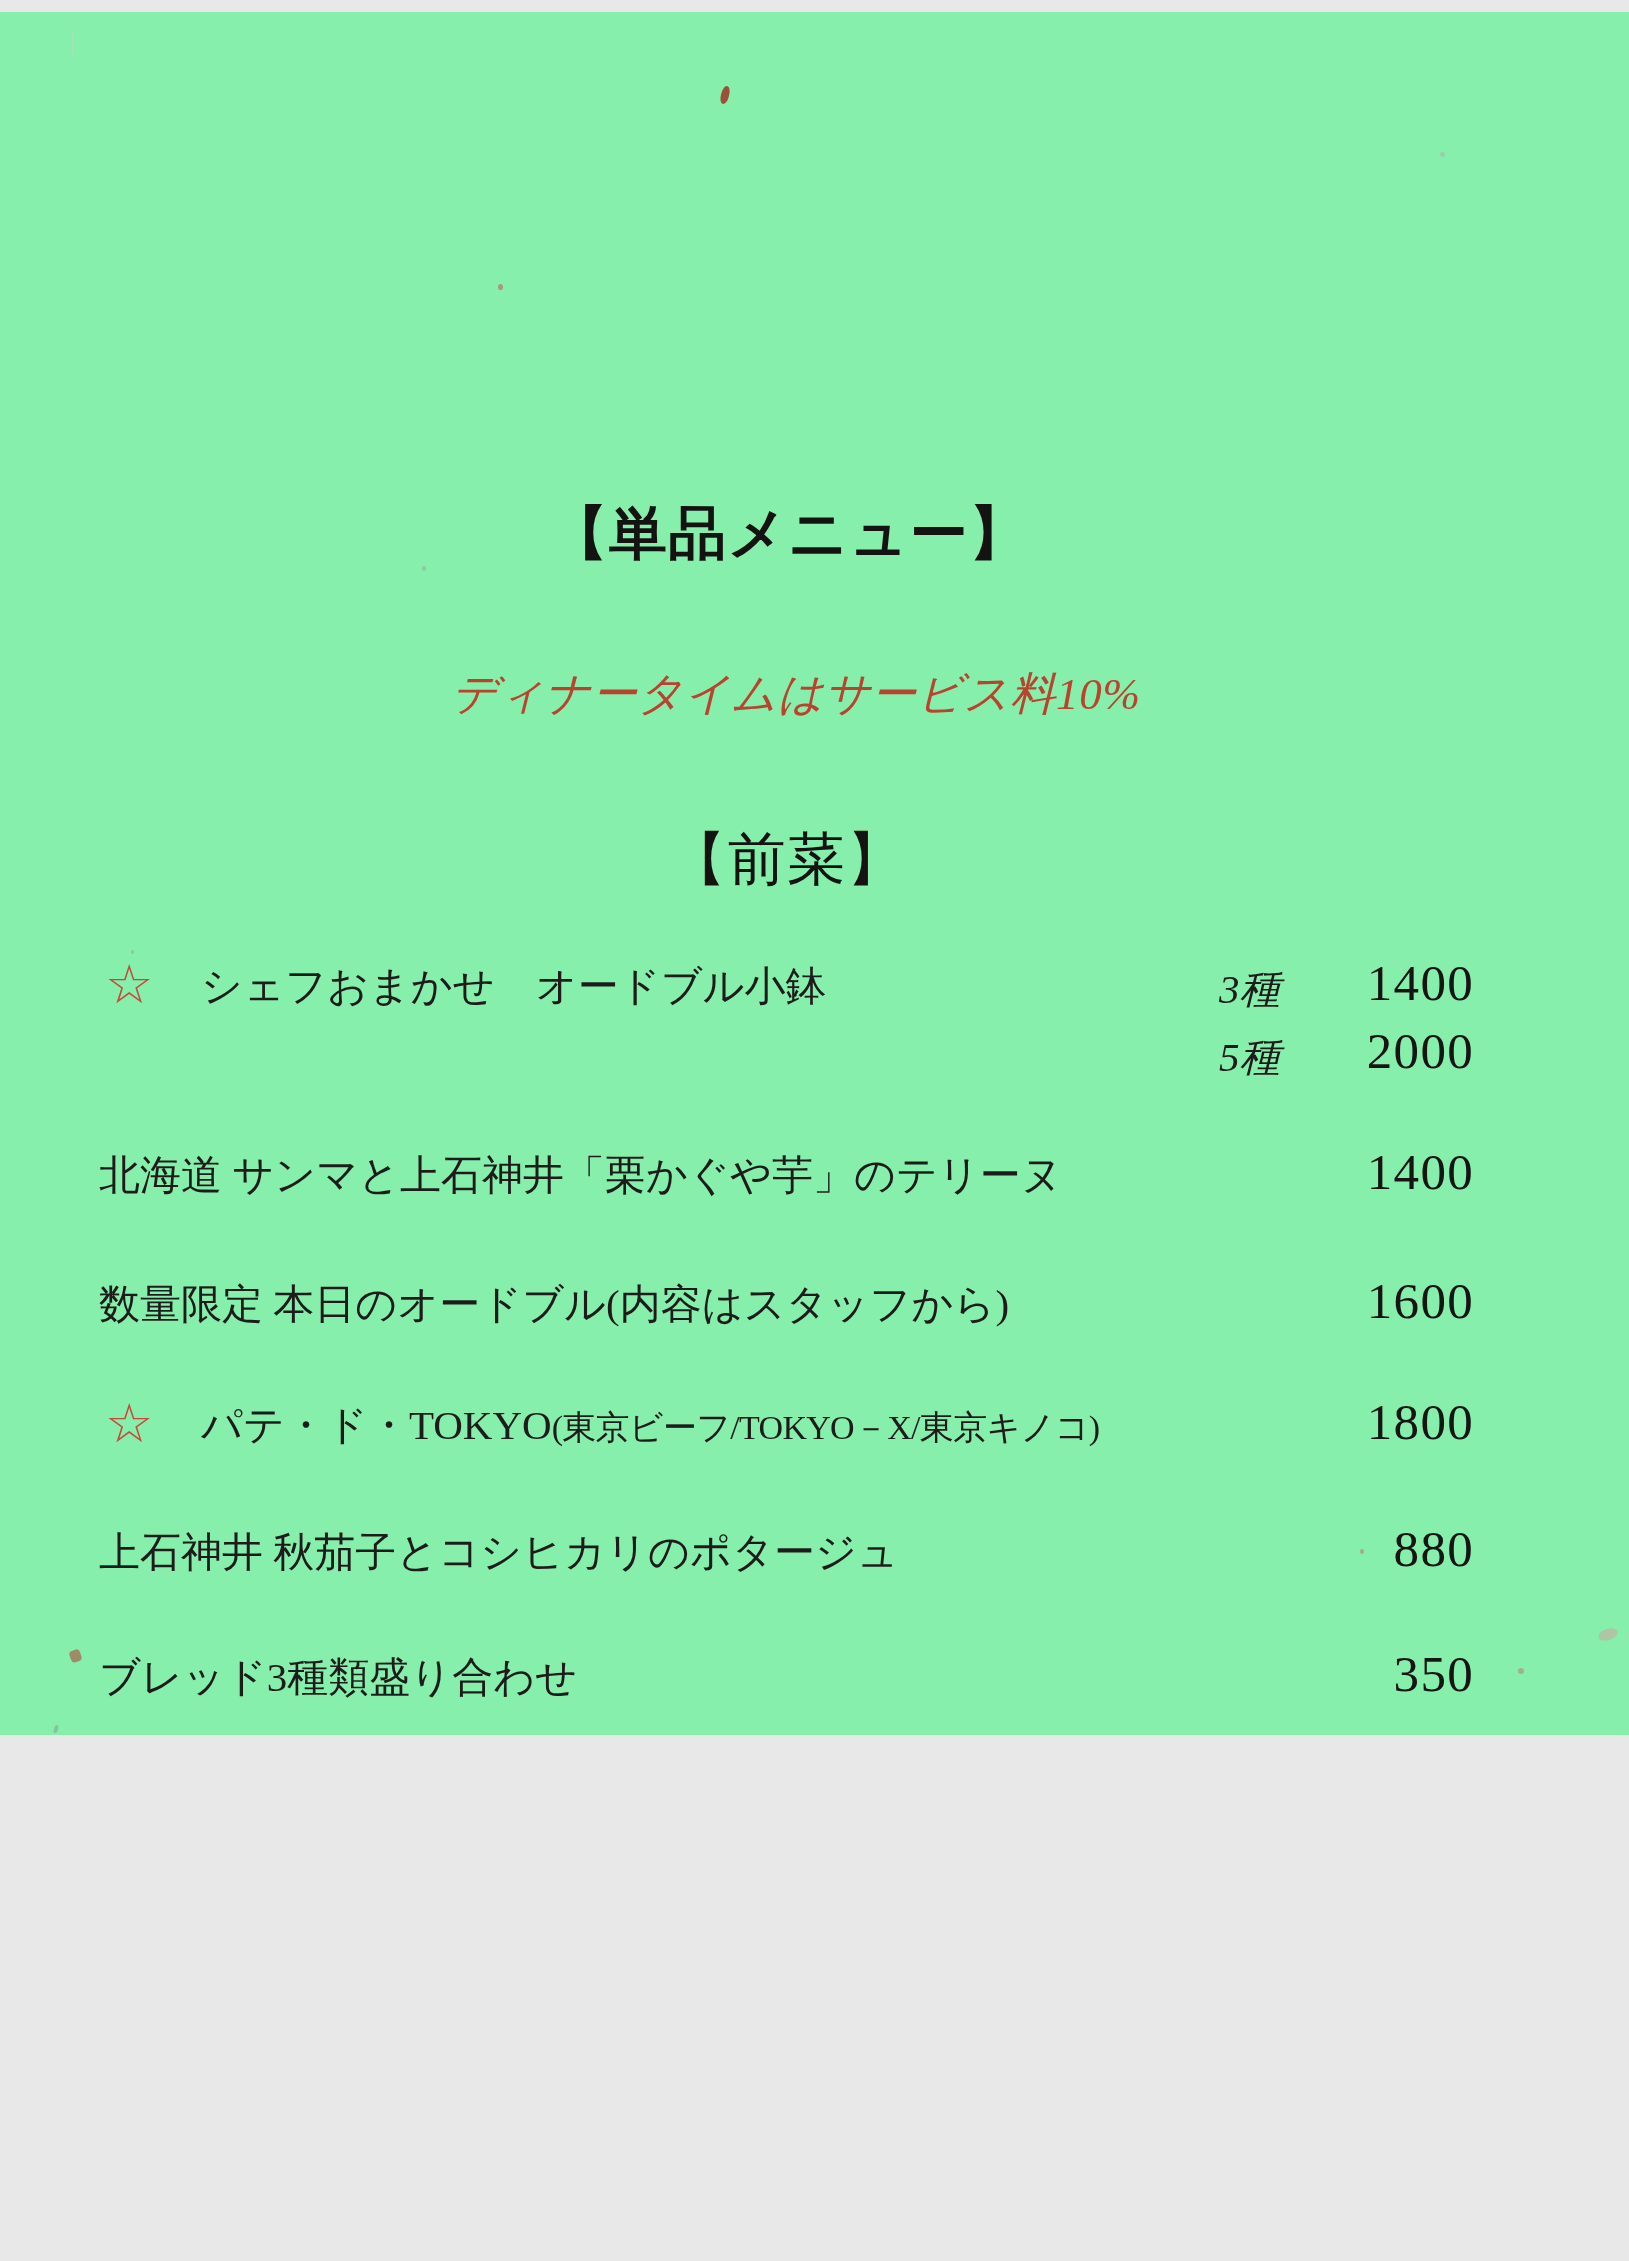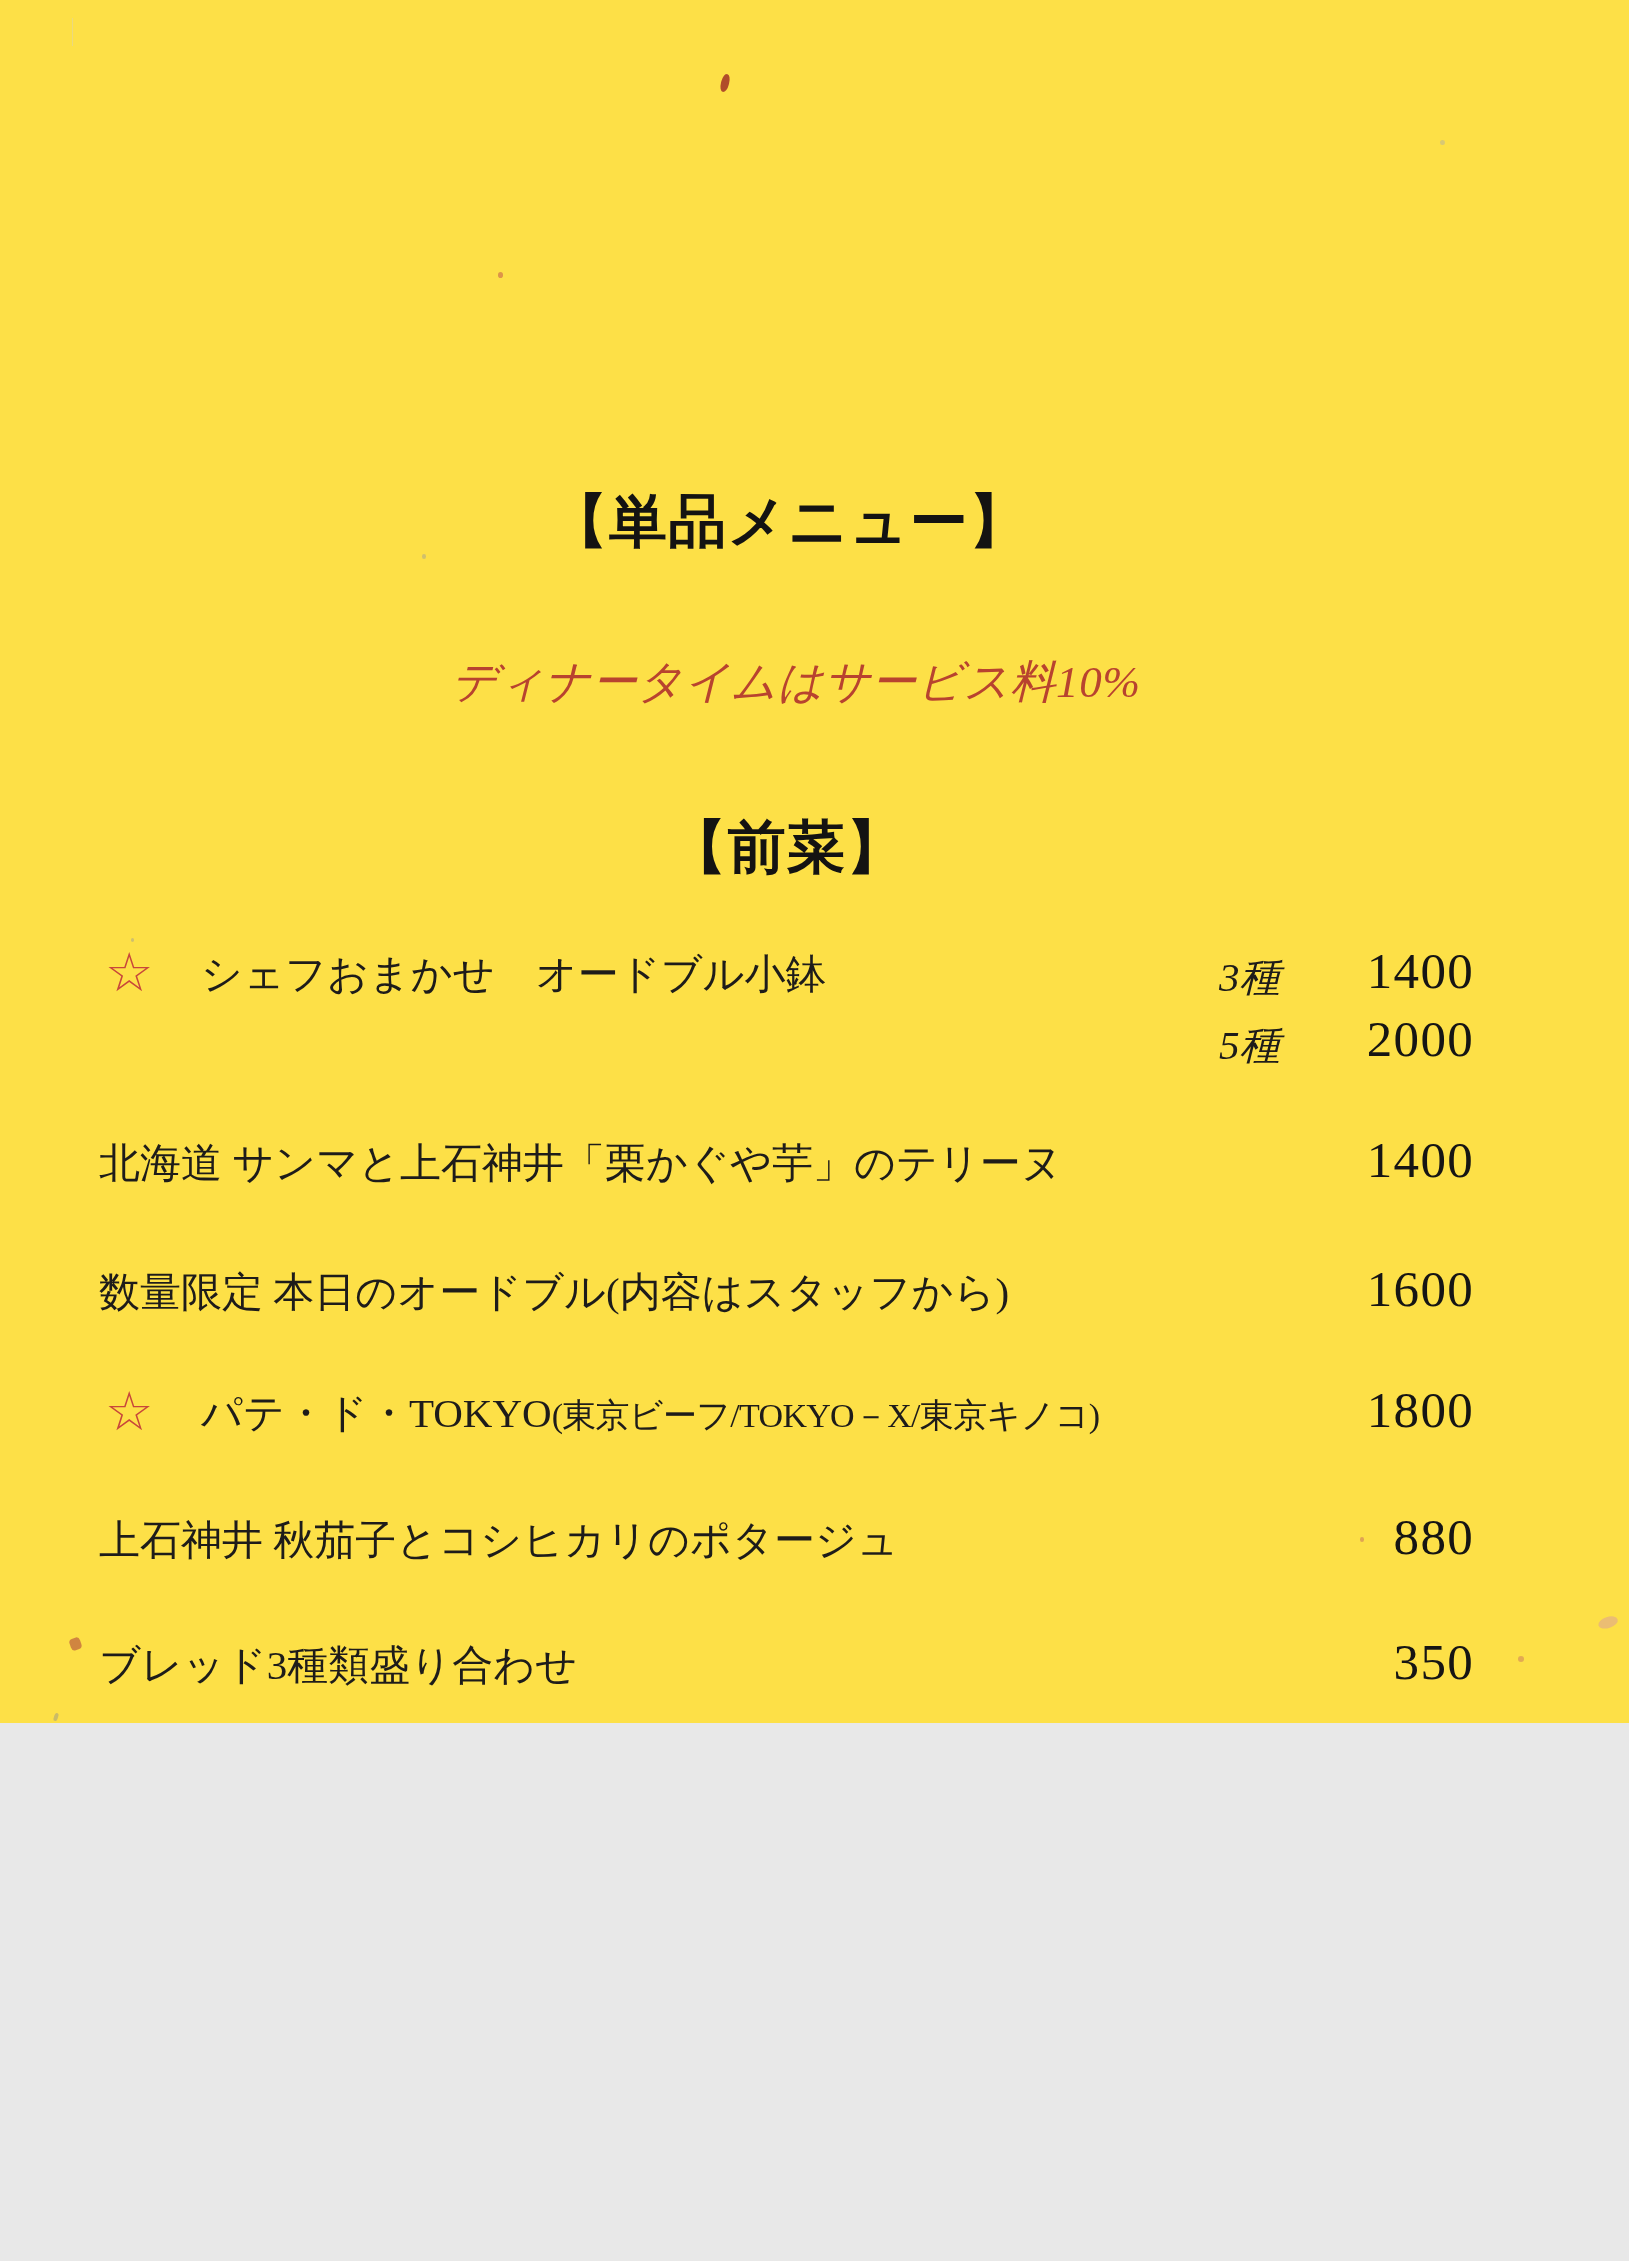--- a/index.html
+++ b/index.html
@@ -1,37 +1,37 @@
 <!DOCTYPE html>
 <html style="font-size:10.5px"><head>
 <meta charset="utf-8">
 <style>
   html,body{margin:0;padding:0;background:#e8e8e8;}
   .page{
     position:relative;
     width:1629px;height:1723px;
-    margin:0 auto;
-    background:#fde047;
+    margin:12px auto;
+    background:#86efac;
     overflow:hidden;
     font-family:"Liberation Serif","DejaVu Serif",serif;
     color:#1e1c1a;
   }
   .abs{position:absolute;line-height:1;white-space:nowrap;}
   .centered{transform:translateX(-50%);}
   .page-title{
     top:493px;left:789px;
     font-size:58px;font-weight:600;letter-spacing:1.3px;color:#141312;
   }
   .service-notice{
     top:660px;left:796px;
     font-size:45px;font-weight:500;color:#b8432f;letter-spacing:0.7px;font-style:italic;
   }
   .section-heading{
     top:819px;left:787px;
-    font-size:58px;font-weight:700;letter-spacing:1.3px;color:#141312;
+    font-size:58px;font-weight:400;letter-spacing:1.3px;color:#141312;
   }
   .menu-item{position:absolute;left:0;right:0;height:72px;}
   .star{
     position:absolute;left:105px;top:-8px;
     font-size:54px;color:#c8473a;line-height:1;
   }
   .item-name{
     position:absolute;top:0;
     font-size:41px;font-weight:500;color:#1e1c1a;line-height:1;letter-spacing:0px;
   }

